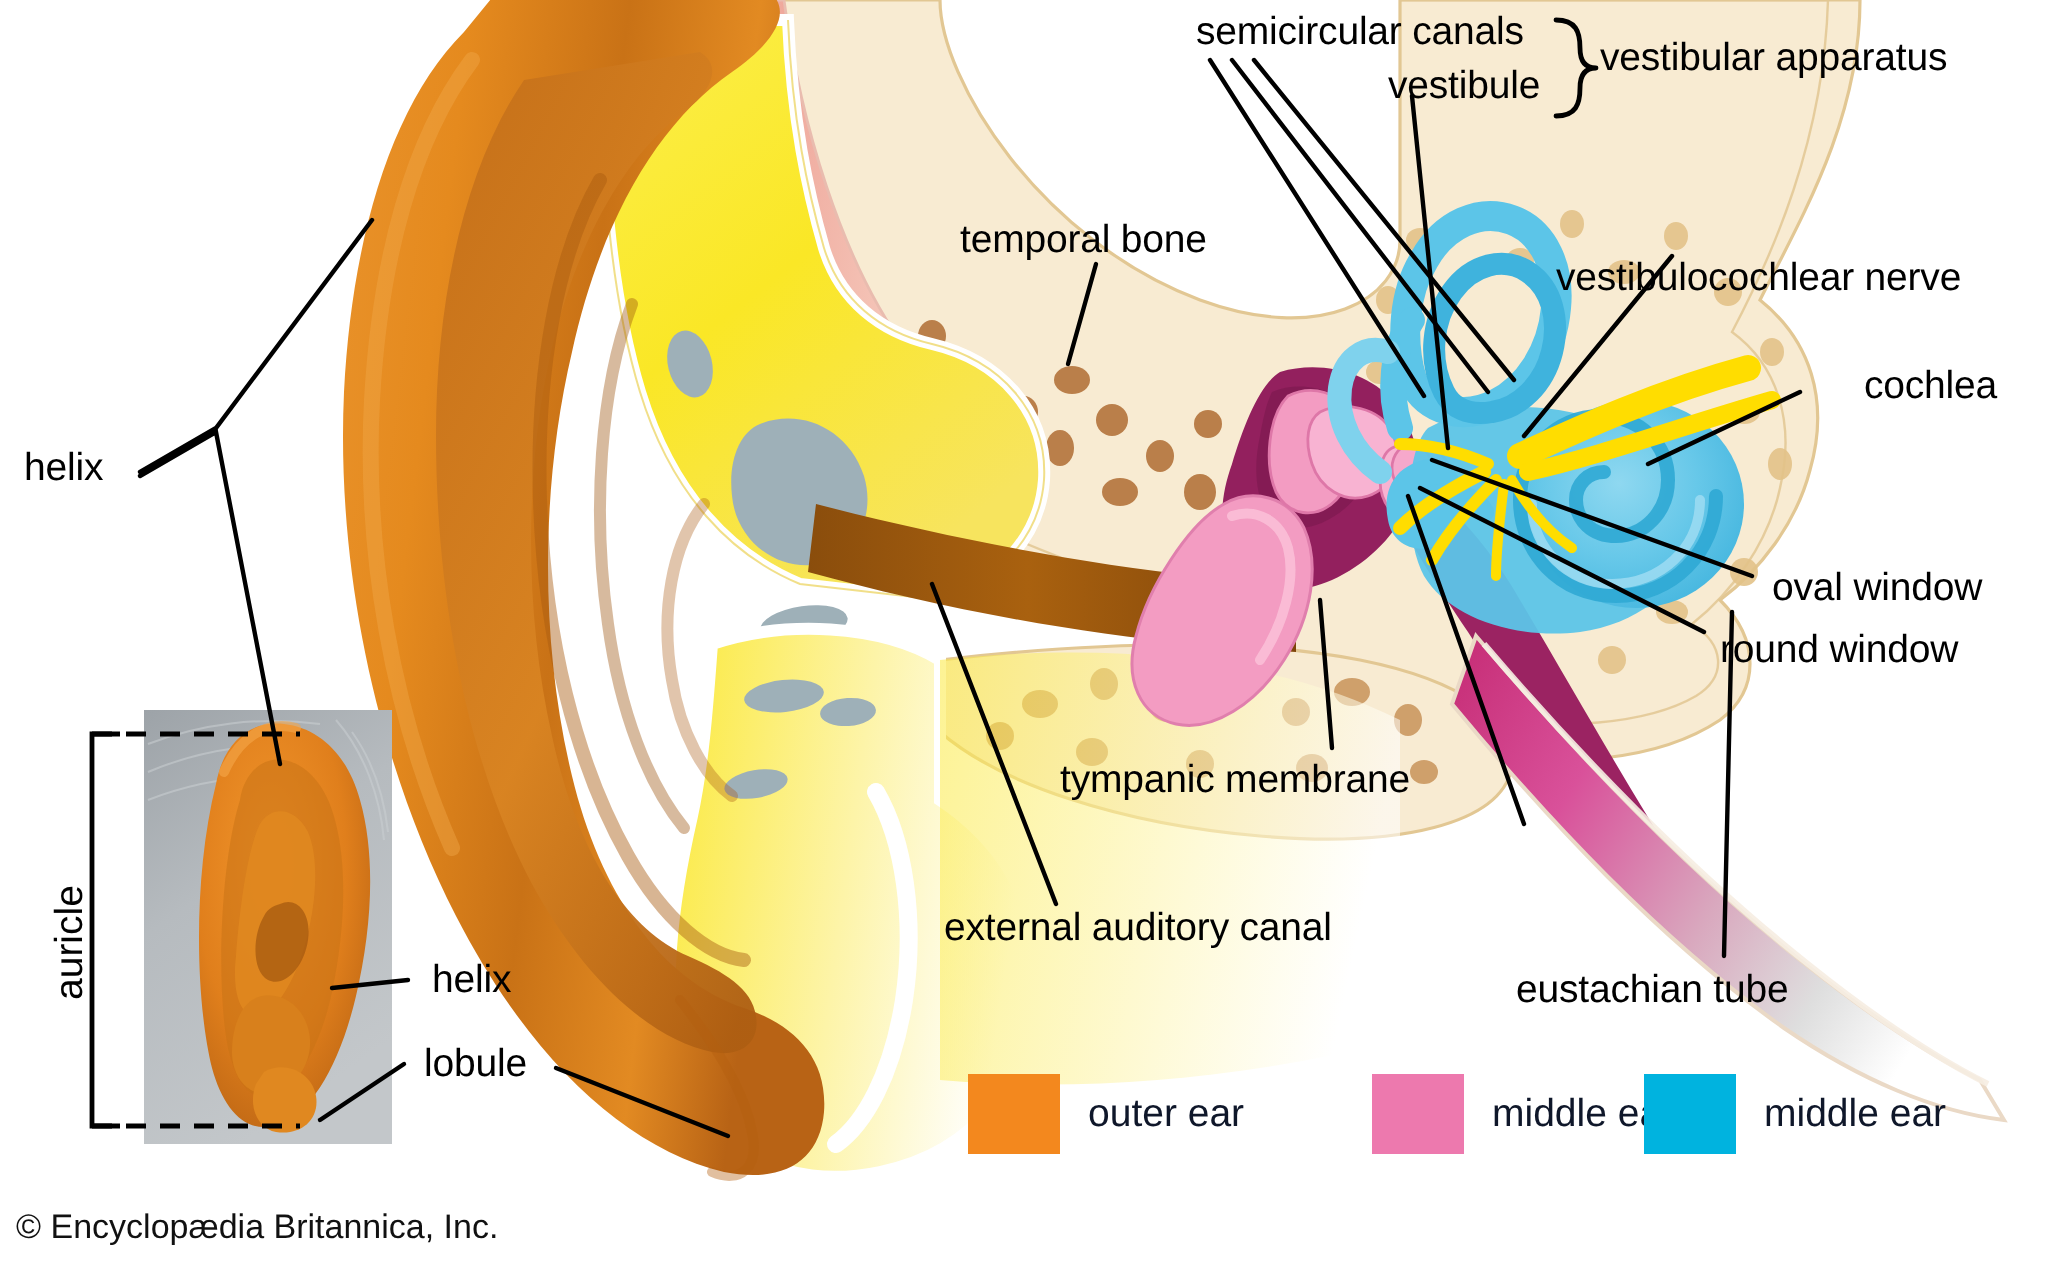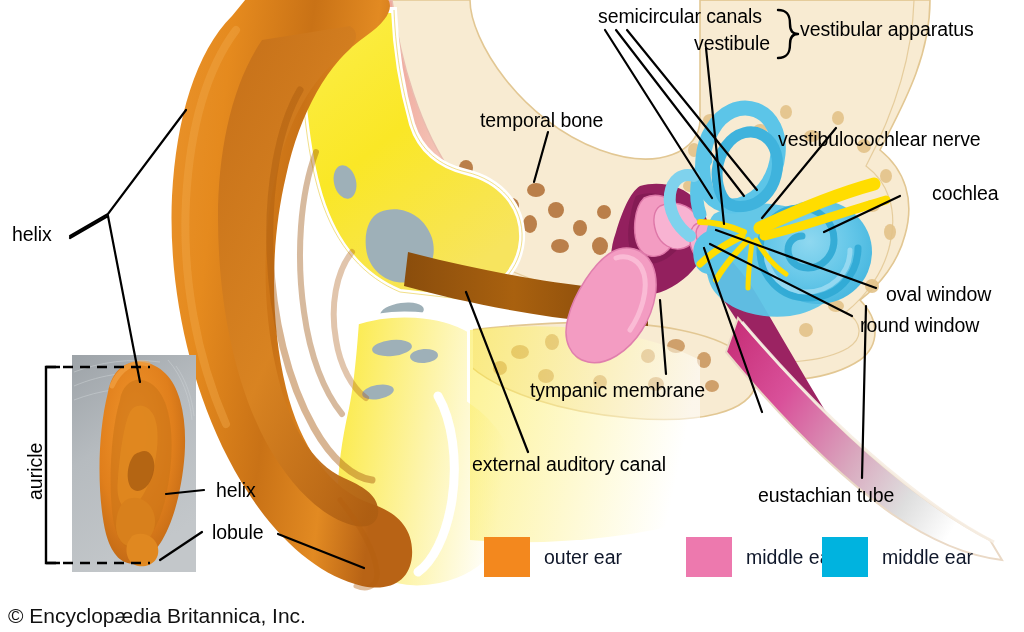--- a/index.html
+++ b/index.html
@@ -2,21 +2,21 @@
 <html><head>
 <meta charset="utf-8">
 <style>
   html,body{margin:0;padding:0;background:#fff;}
   body{width:1024px;height:632px;overflow:hidden;
        font-family:"Liberation Sans","DejaVu Sans",sans-serif;}
   #stage{position:relative;width:1024px;height:632px;background:#fff;}
   #art{position:absolute;left:0;top:0;width:1024px;height:632px;}
   .lbl{position:absolute;color:#000;font-size:19.5px;line-height:1.12;
        white-space:nowrap;letter-spacing:-0.1px;}
-  .credit{position:absolute;left:8px;top:604px;font-size:21px;color:#111;white-space:nowrap;}
+  .credit{position:absolute;left:8px;top:604px;font-size:17px;color:#111;white-space:nowrap;}
   .vert{position:absolute;transform:rotate(-90deg);transform-origin:left top;font-size:19.5px;color:#000;white-space:nowrap;}
   .legend{position:absolute;display:flex;align-items:center;gap:0;}
   .sw{width:46px;height:40px;display:block;}
   .lgtxt{font-size:19.5px;color:#0f172a;margin-left:14px;white-space:nowrap;}
 </style>
 </head>
 <body>
 
 <div id="stage">
 

